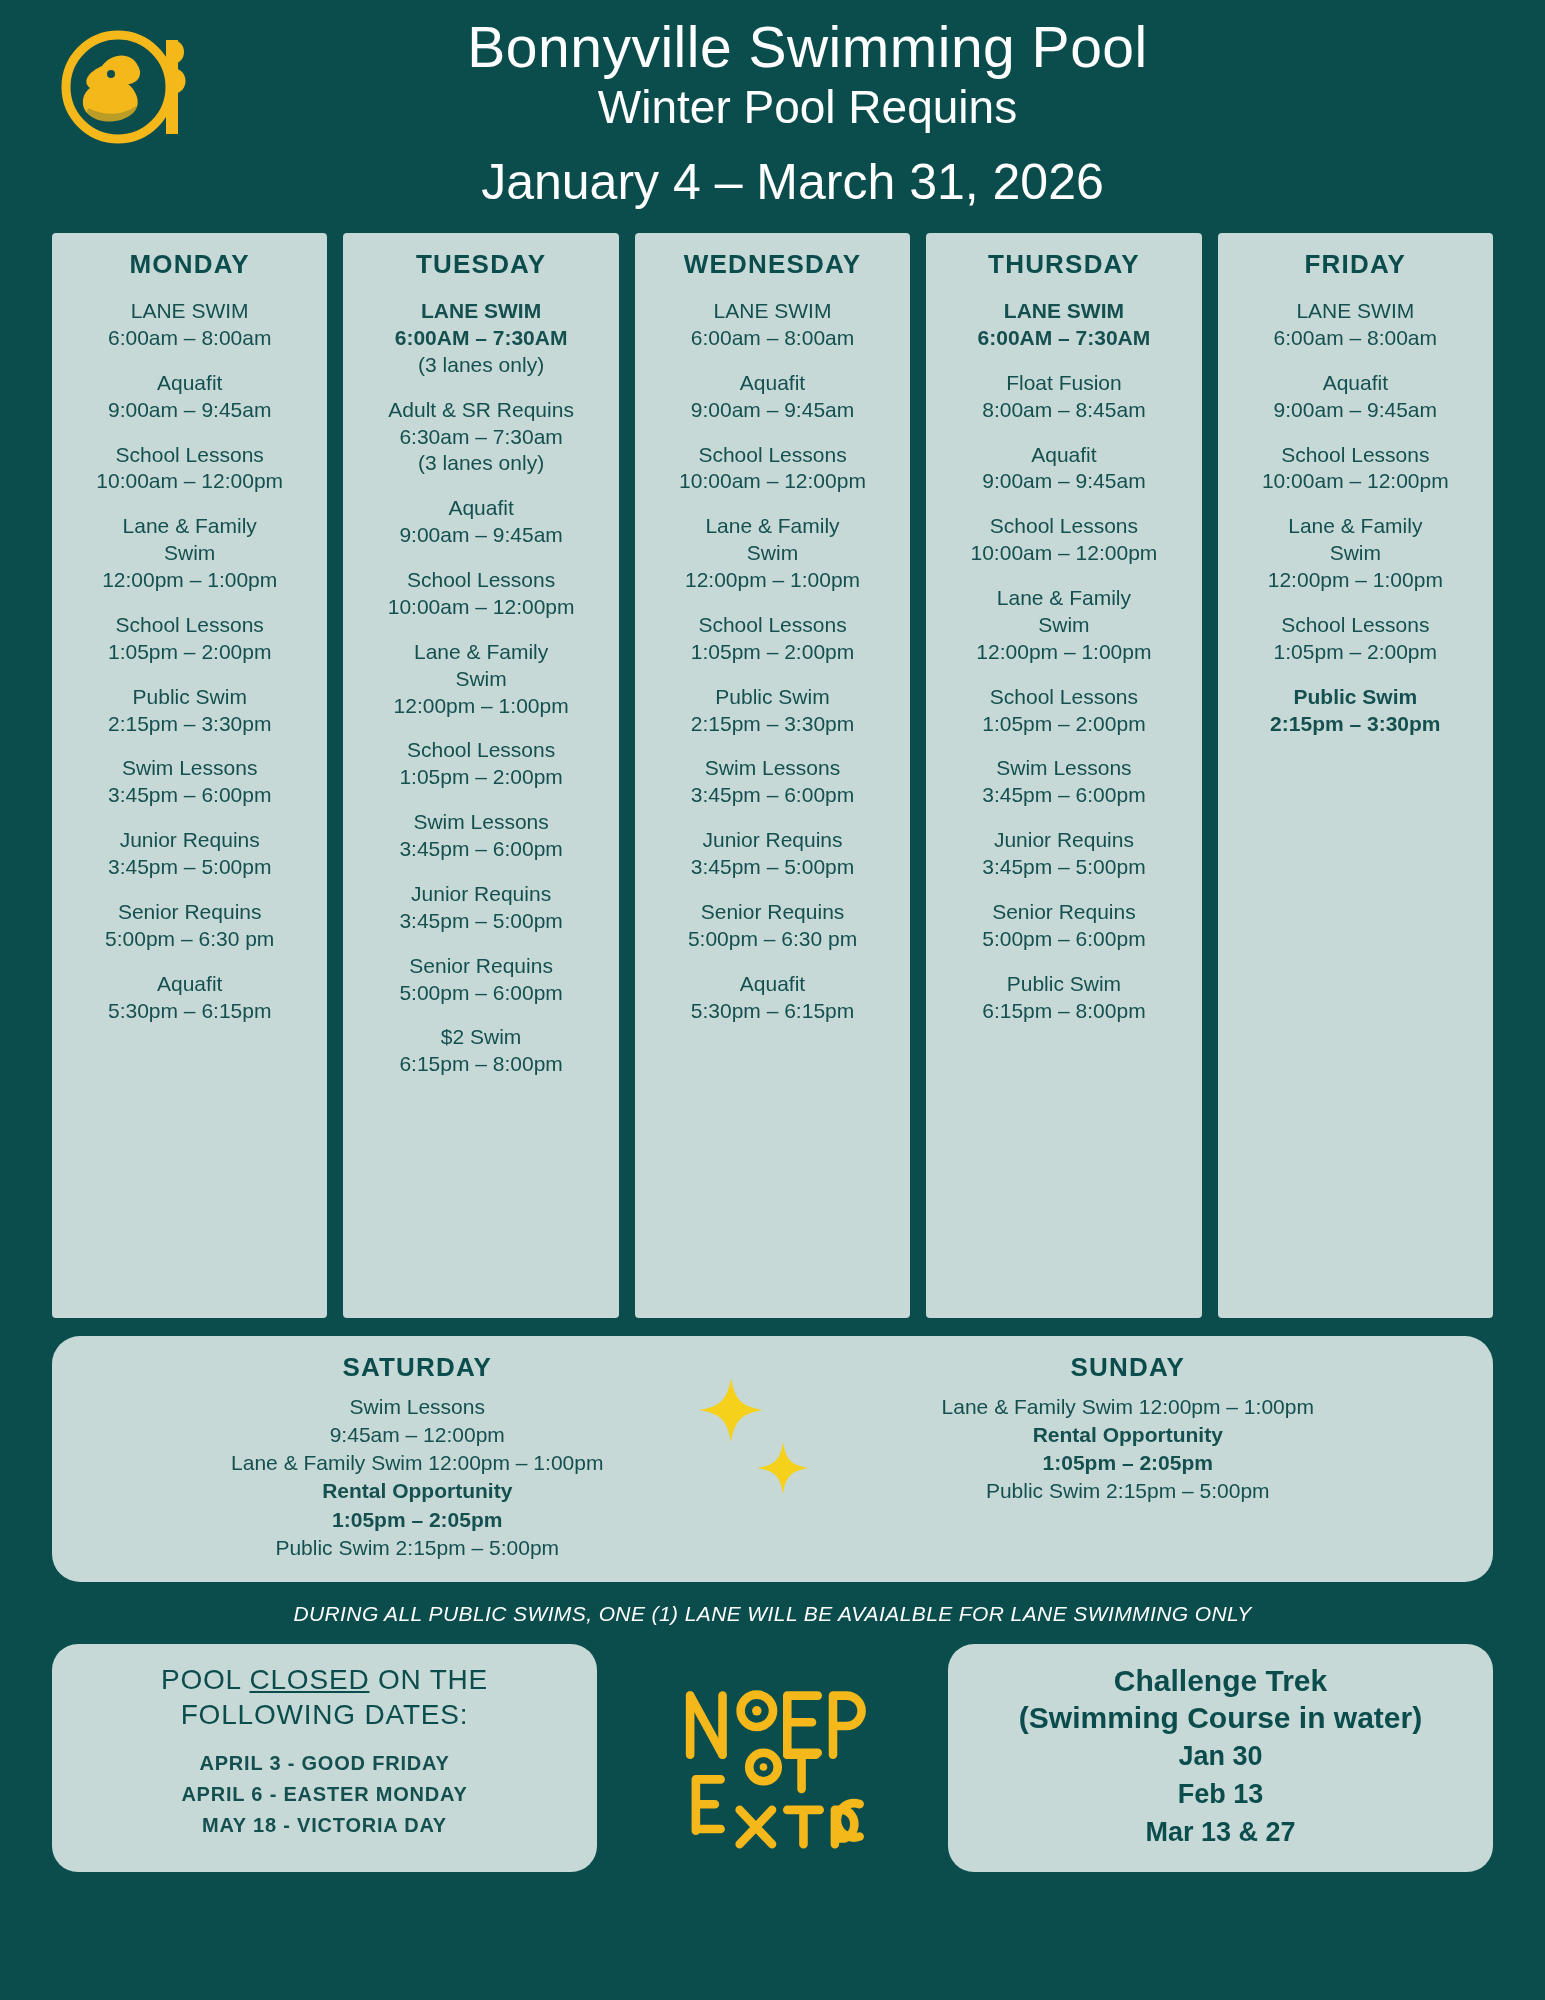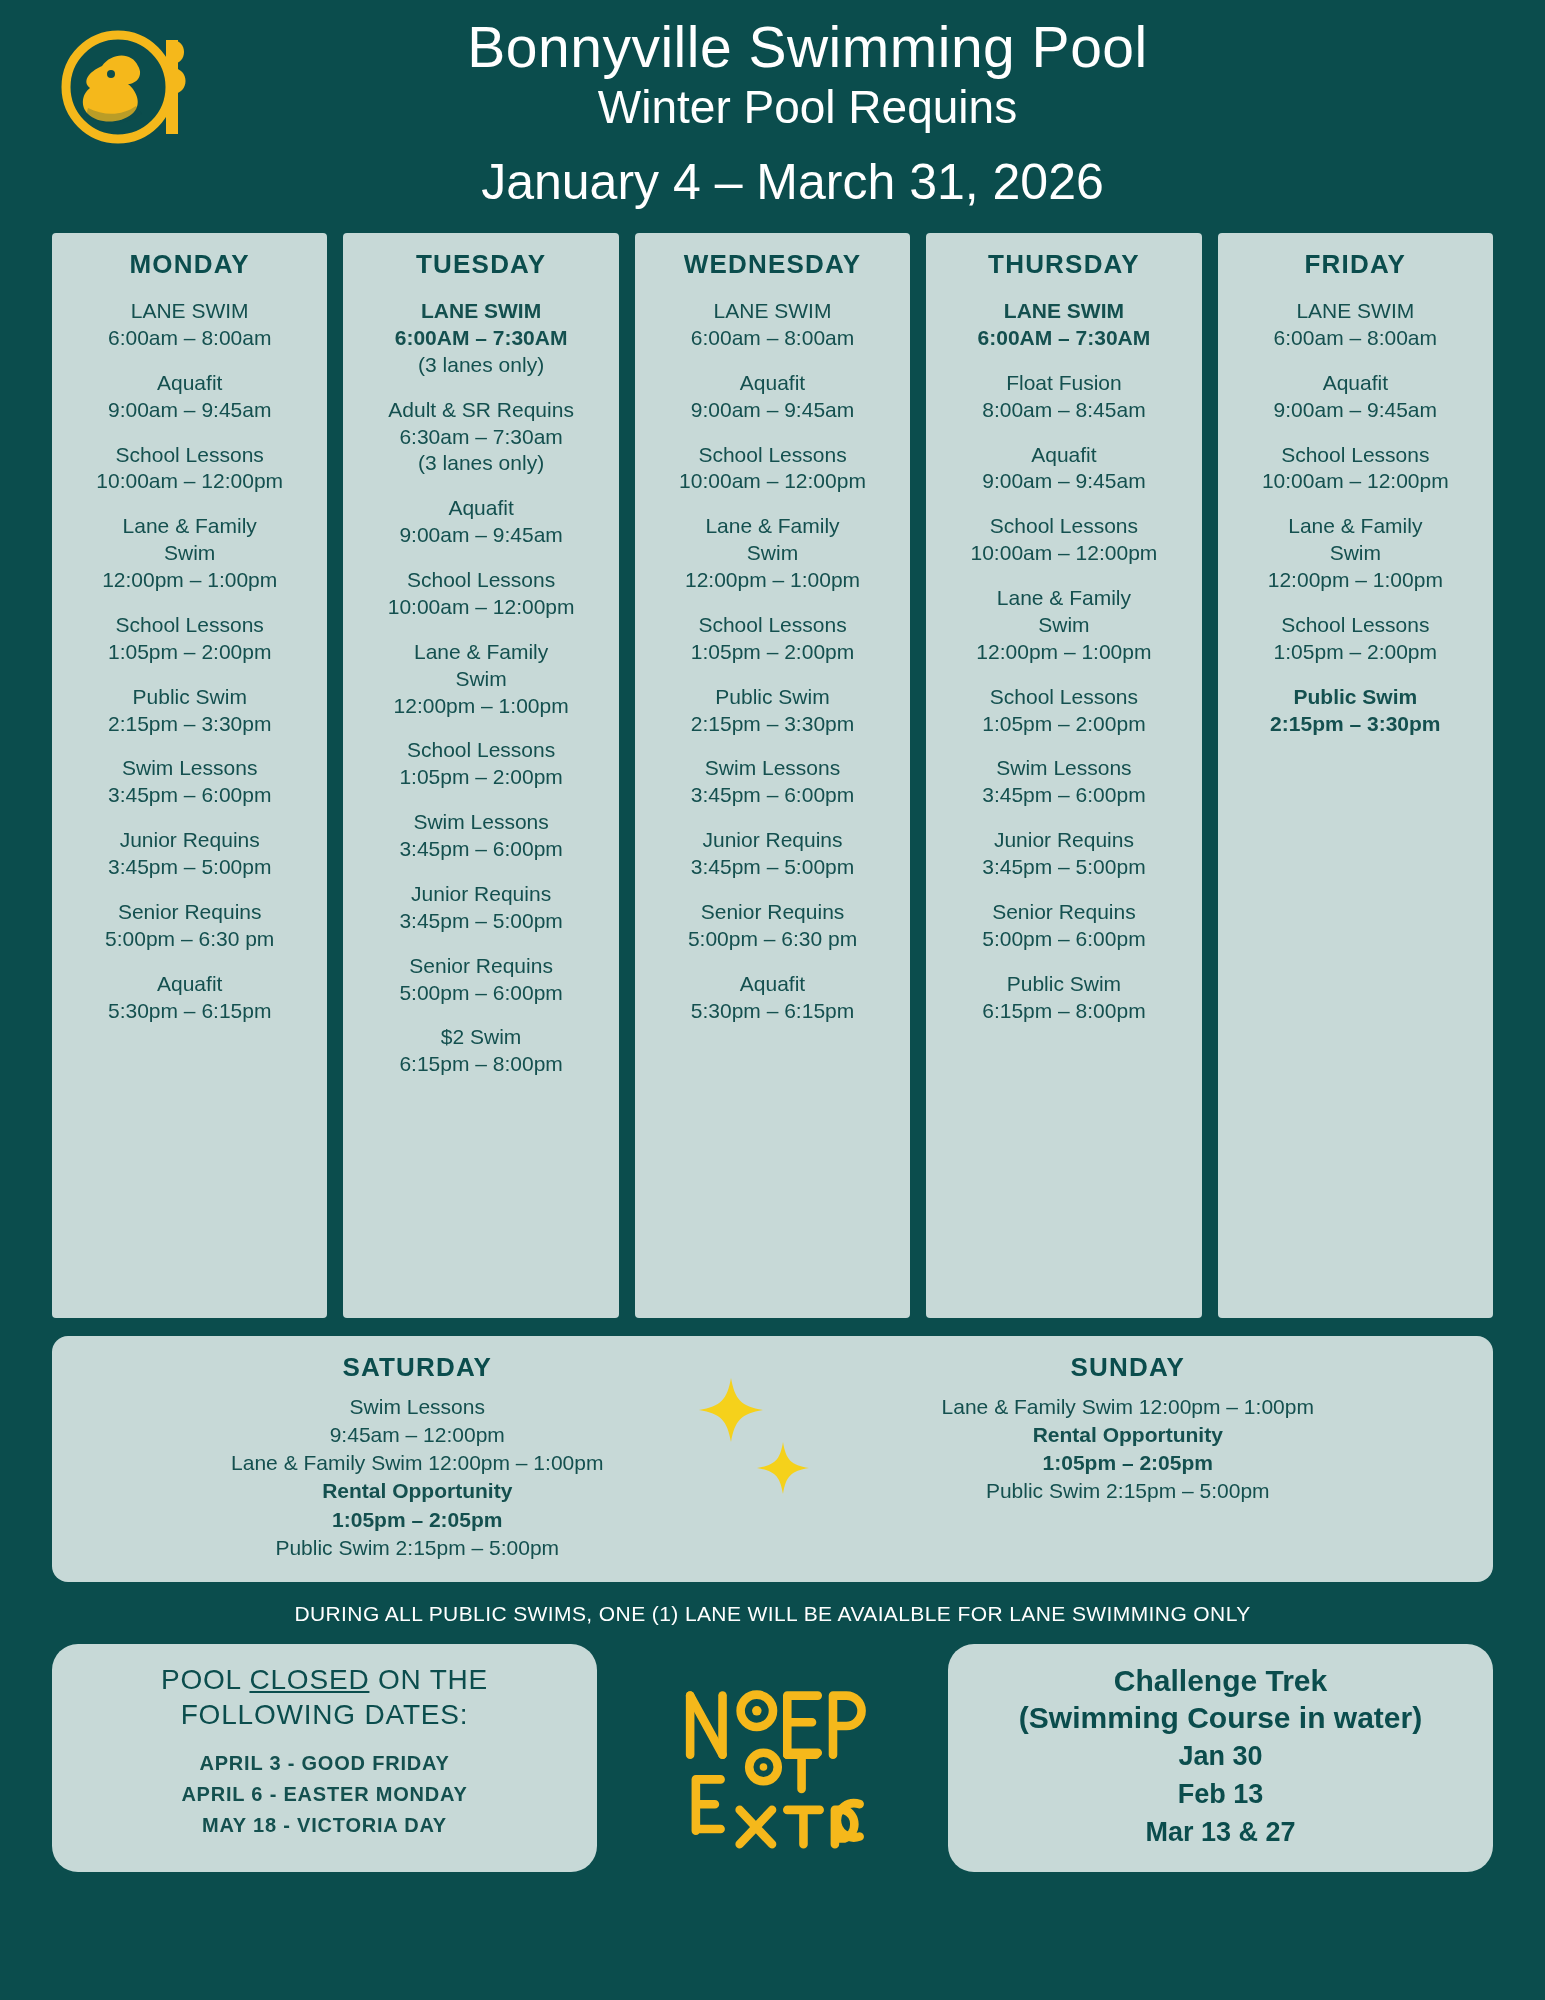--- a/index.html
+++ b/index.html
@@ -85,21 +85,21 @@
     margin-bottom: 18px;
   }
   .slot .l1, .slot .l2, .slot .l3 { display: block; }
   .slot.bold { font-weight: bold; }
 
   
   .weekend {
     position: relative;
     margin-top: 18px;
     background: #c7d9d7;
-    border-radius: 16px;
+    border-radius: 28px;
     display: flex;
     padding: 16px 10px 20px;
   }
   .weekend-col {
     flex: 1 1 0;
     text-align: center;
   }
   .weekend-col .dayname { margin-bottom: 10px; font-size: 26px; }
   .wline {
     color: #14504f;
@@ -115,20 +115,21 @@
     width: 180px;
     height: 150px;
     pointer-events: none;
   }
 
   
   .note {
     text-align: center;
     color: #ffffff;
     font-size: 21px;
+    font-style: italic;
     letter-spacing: 0.4px;
     margin-top: 20px;
   }
 
   
   .footer {
     display: flex;
     gap: 20px;
     margin-top: 18px;
     align-items: stretch;

